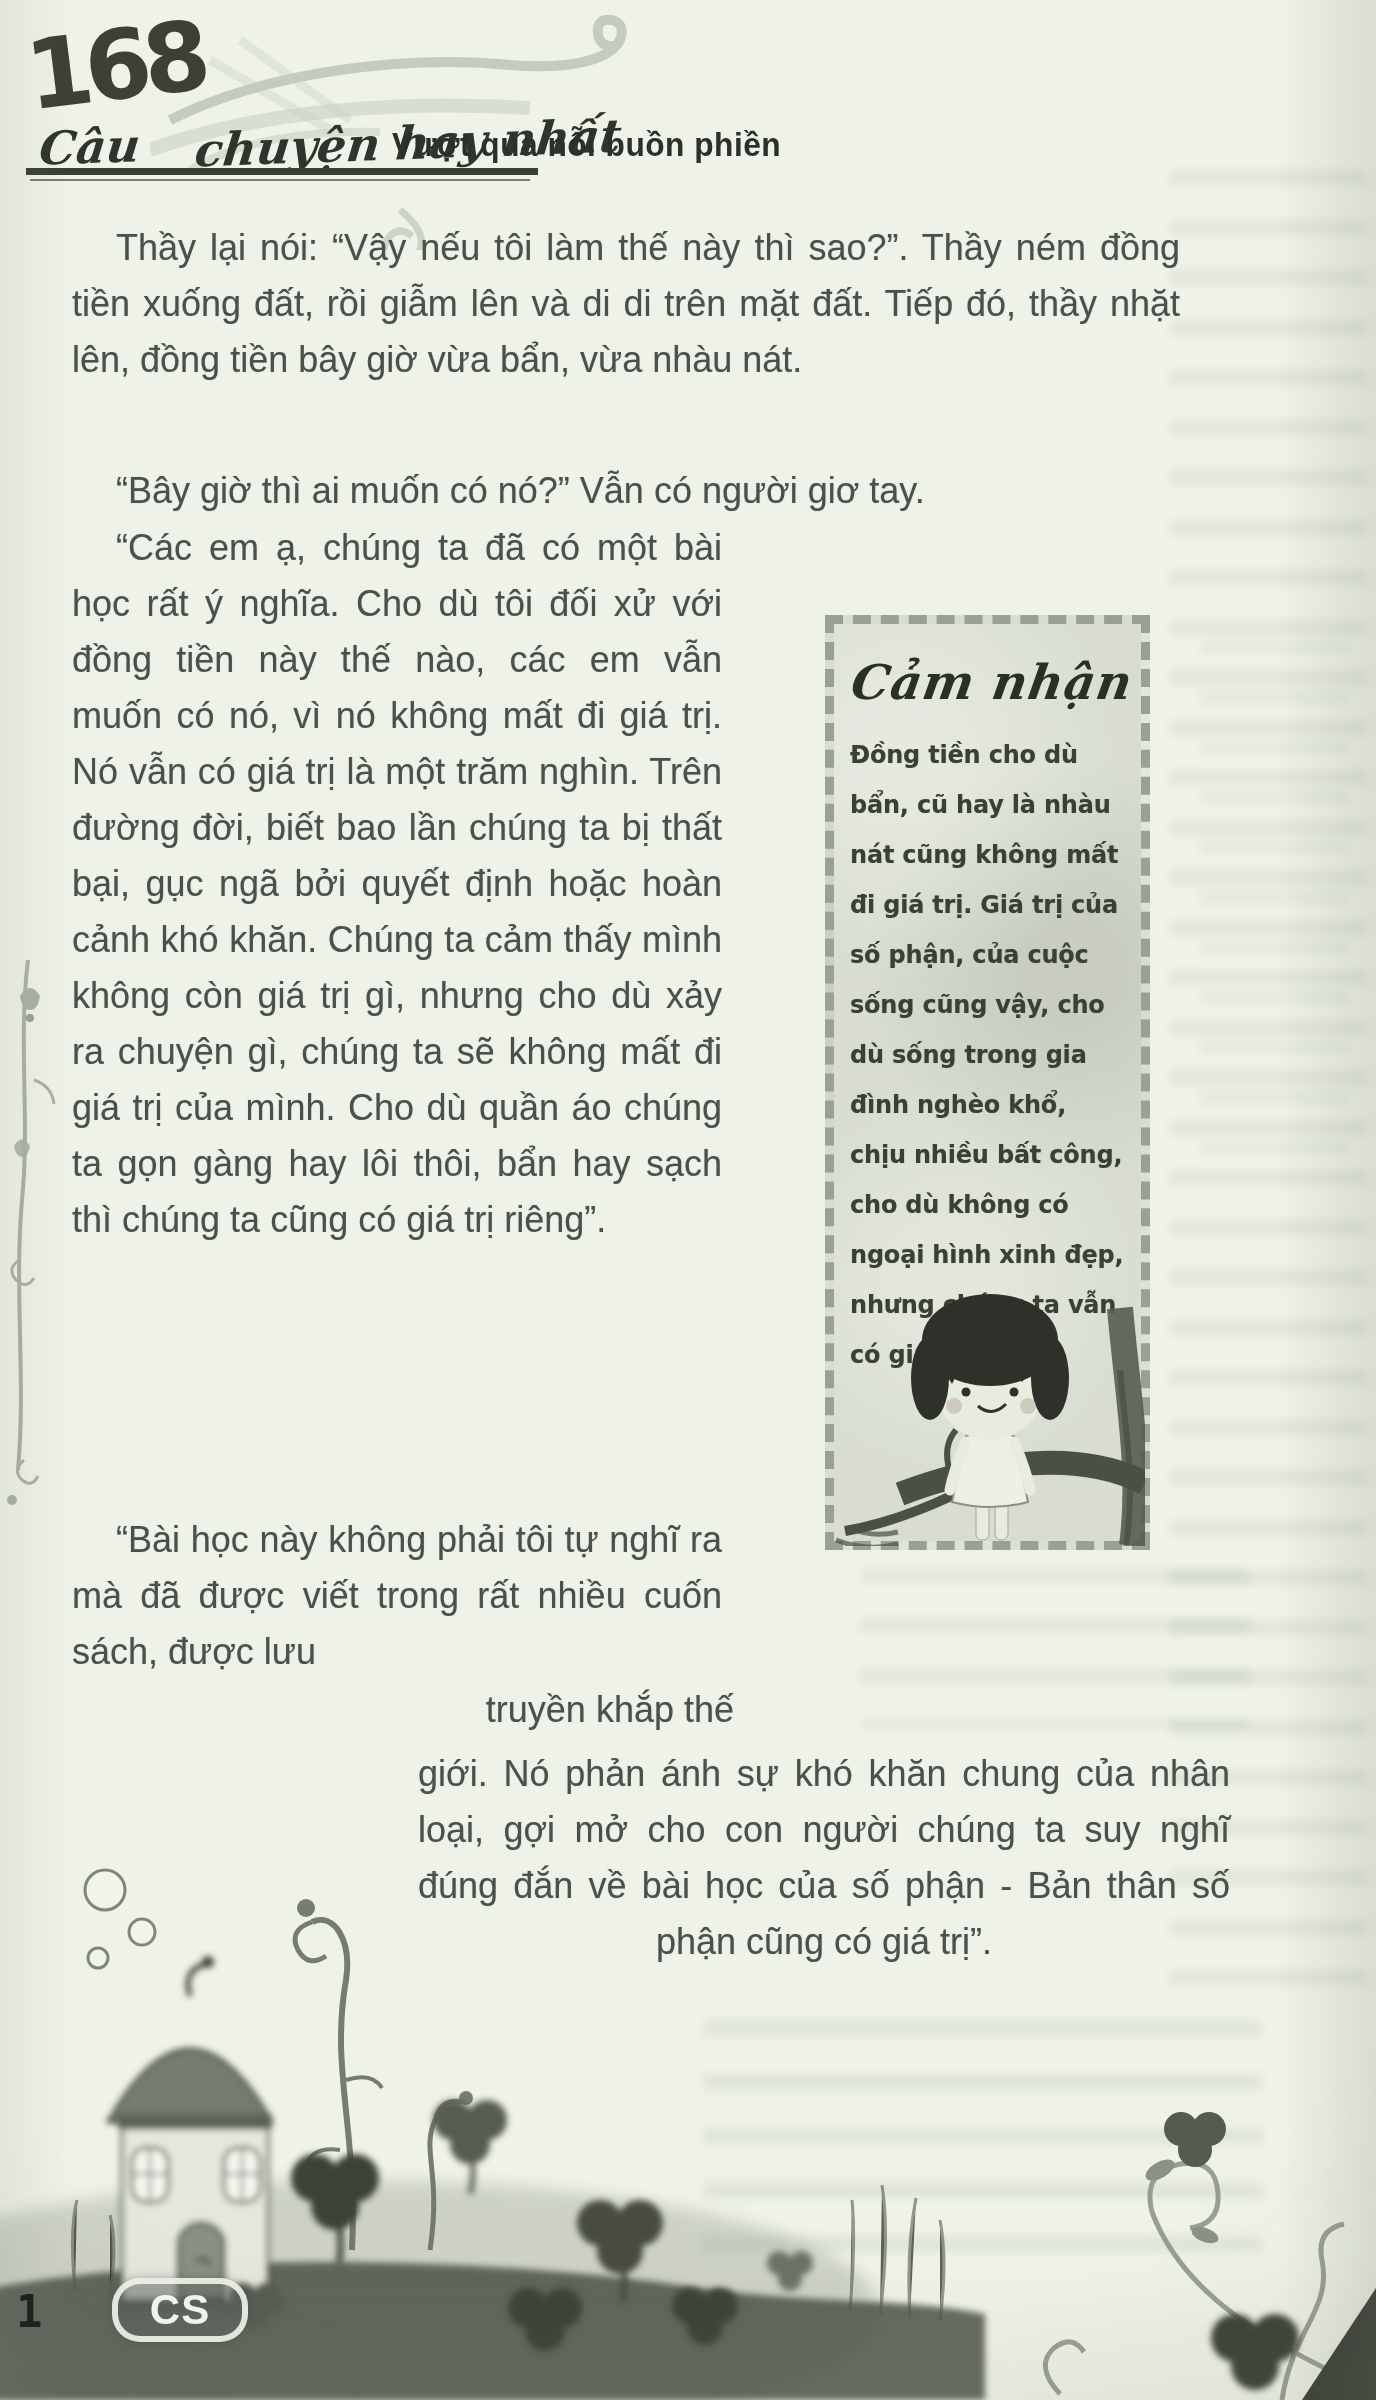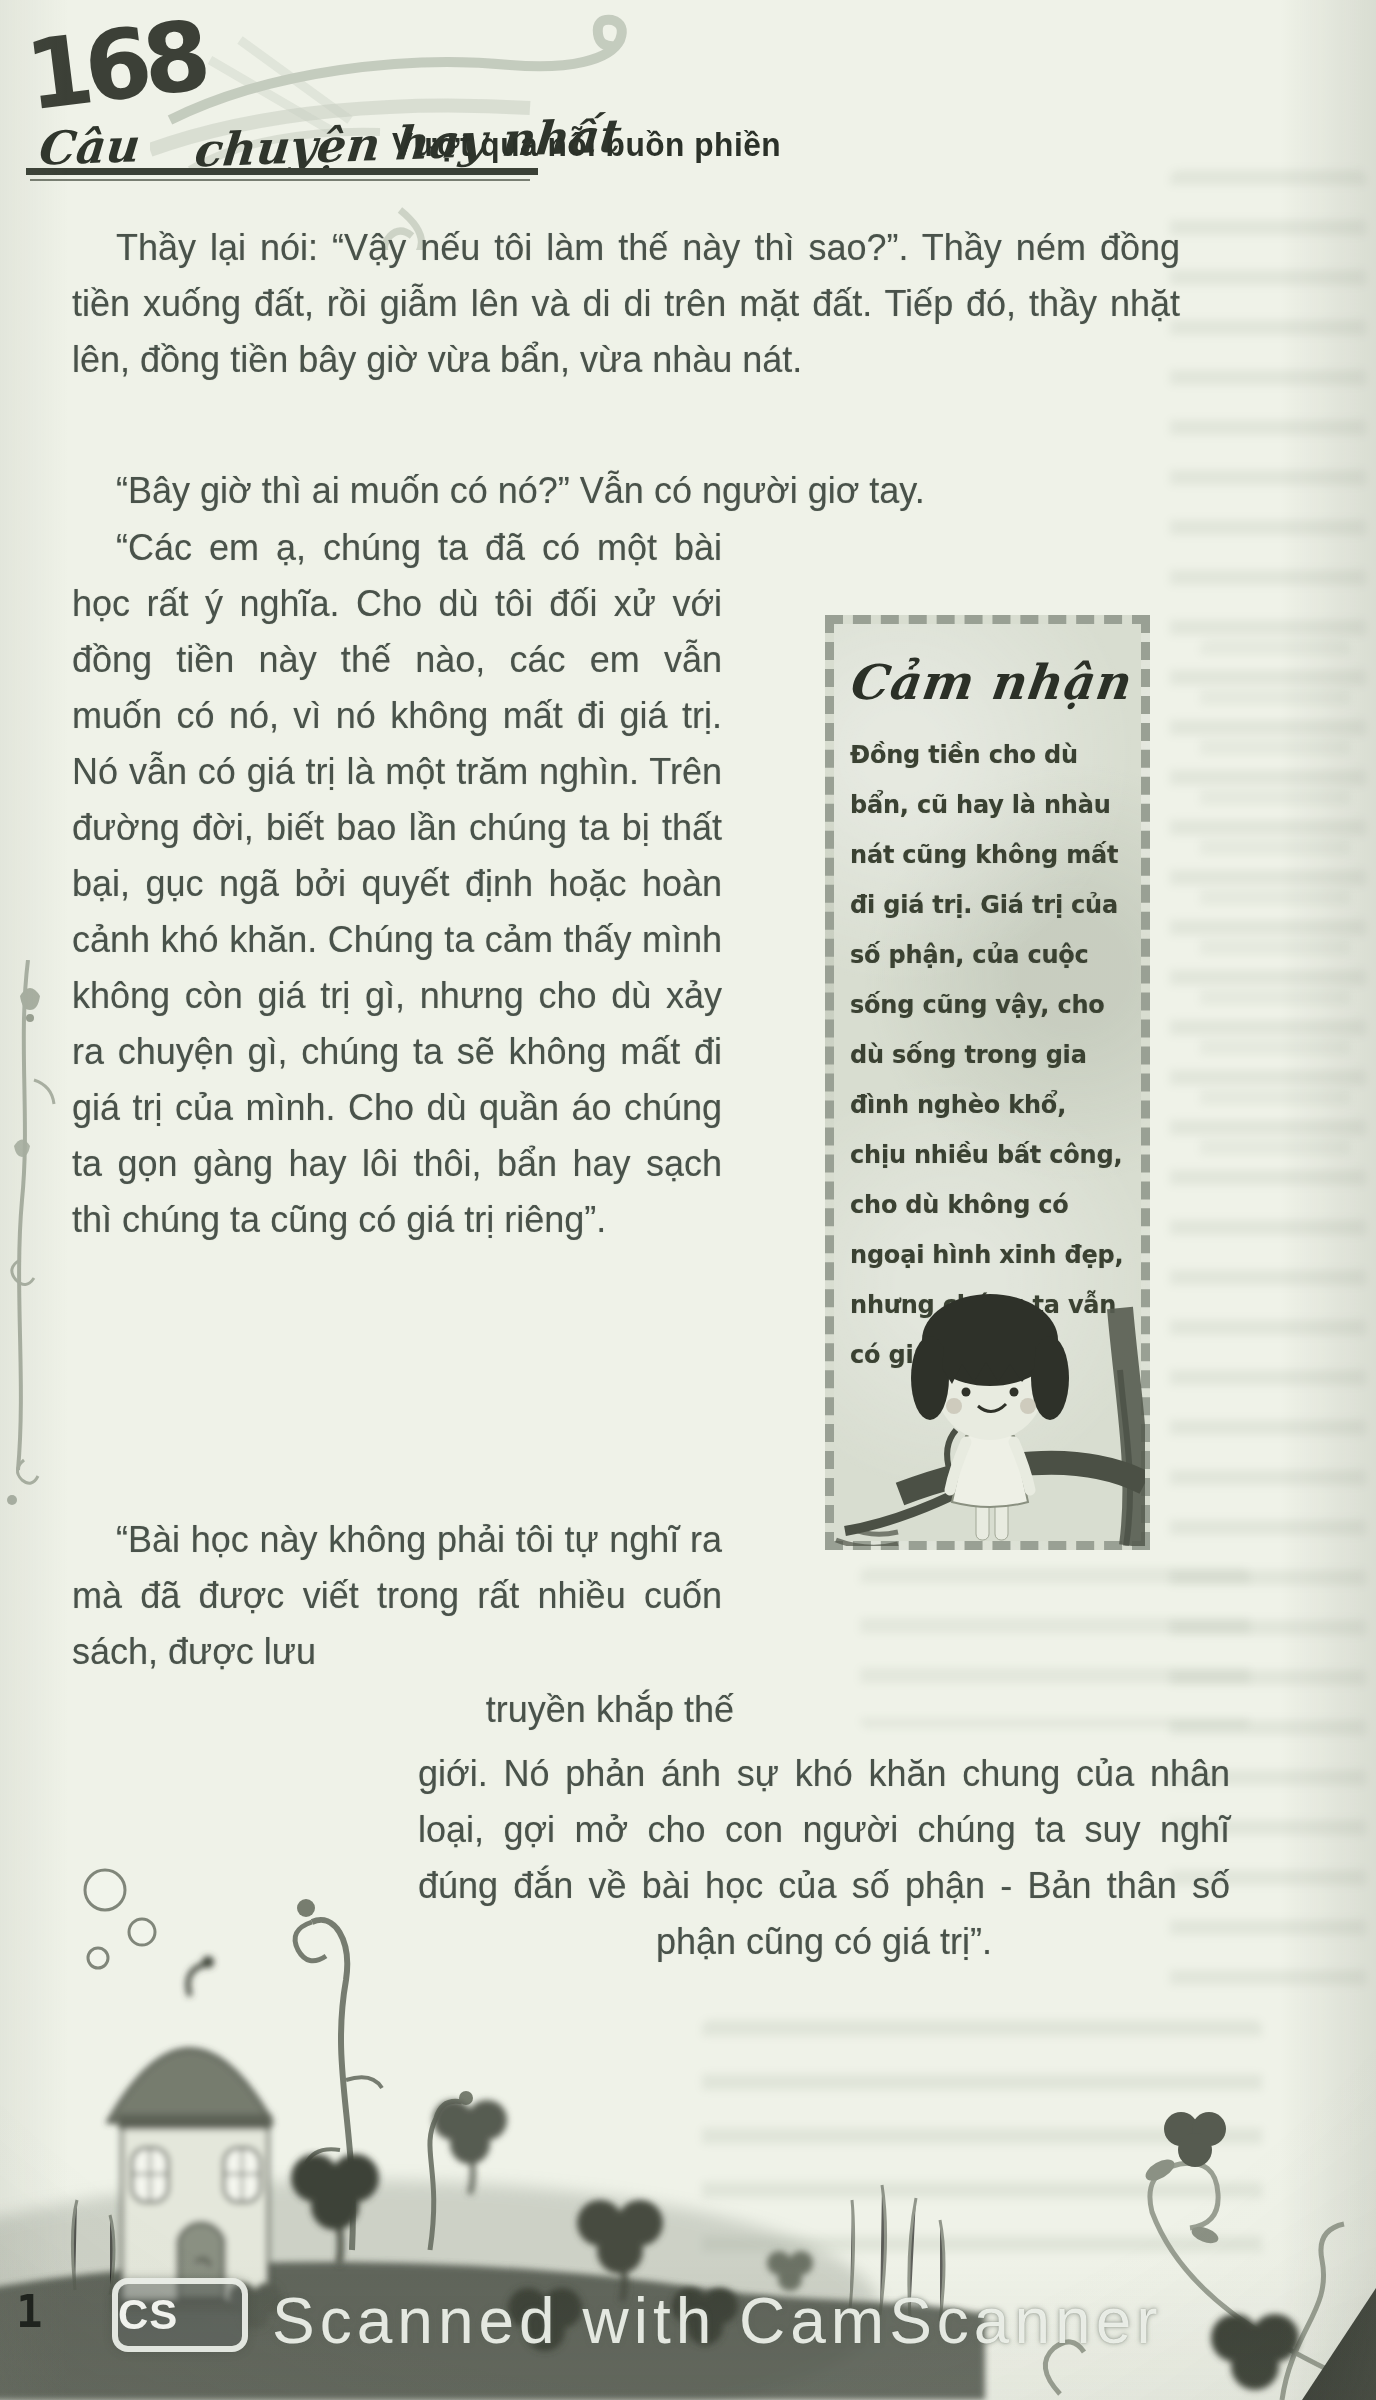--- a/index.html
+++ b/index.html
@@ -82,23 +82,23 @@
   .ghost-under{left:702px; top:2020px; width:560px; height:240px; opacity:.22;
     background:repeating-linear-gradient(180deg, rgba(116,132,112,.55) 0 16px, rgba(0,0,0,0) 16px 54px);}
   .ghost-midright{left:860px; top:1568px; width:390px; height:160px; opacity:.18;}
 
   
   .page-number{
     left:16px; top:2286px; z-index:6; font-family:"DejaVu Sans Mono", monospace;
     font-weight:700; font-size:44px; color:#1f231e;
   }
   .cs-badge{
-    left:112px; top:2278px; width:136px; height:74px; z-index:6; box-sizing:border-box;
-    border:6px solid rgba(242,245,238,.9); border-radius:16px;
-    background:rgba(92,98,94,.5); display:flex; align-items:center; justify-content:flex-start;
+    left:112px; top:2278px; width:136px; height:64px; z-index:6; box-sizing:border-box;
+    border:6px solid rgba(242,245,238,.9); border-radius:28px;
+    background:rgba(92,98,94,.5); display:flex; align-items:center; justify-content:center;
     box-shadow:0 0 8px rgba(60,66,58,.35);
   }
   .cs-badge span{
     font-size:42px; font-weight:700; color:rgba(249,251,246,.95); letter-spacing:1px;
   }
   .cs-text{
     left:272px; top:2284px; z-index:6; white-space:nowrap;
     font-size:64px; letter-spacing:5px; color:rgba(247,250,244,.88);
     text-shadow:0 0 5px rgba(94,101,92,.6), 0 0 1px rgba(94,101,92,.6);
   }
@@ -293,15 +293,14 @@
         <circle cx="20" cy="-12" r="24"></circle>
         <circle cx="0" cy="16" r="24"></circle>
       </g>
     <path d="M1302,750 L1376,638 L1376,750 Z" fill="#383c34"></path>
   </svg>
 
   <div class="abs page-number noint">1</div>
   <div class="abs cs-badge">
     <span>CS</span>
   </div>
-  <div class="abs cs-text noint">Scanned with CamScanner</div>
 
 </div>
 
 </body></html>

